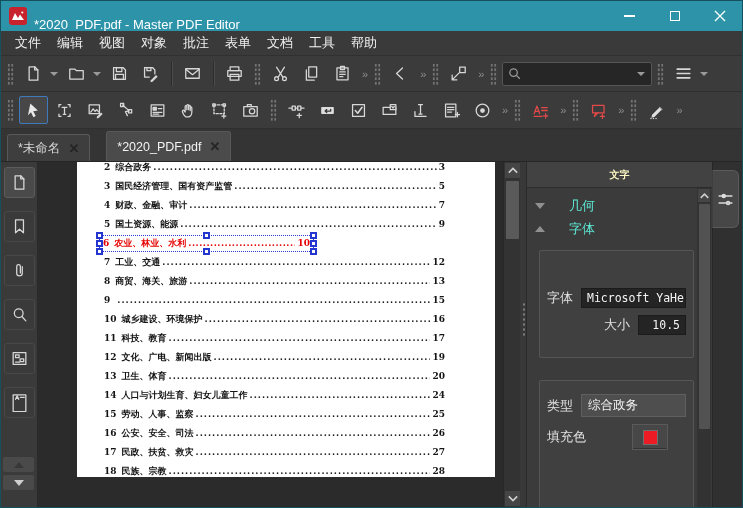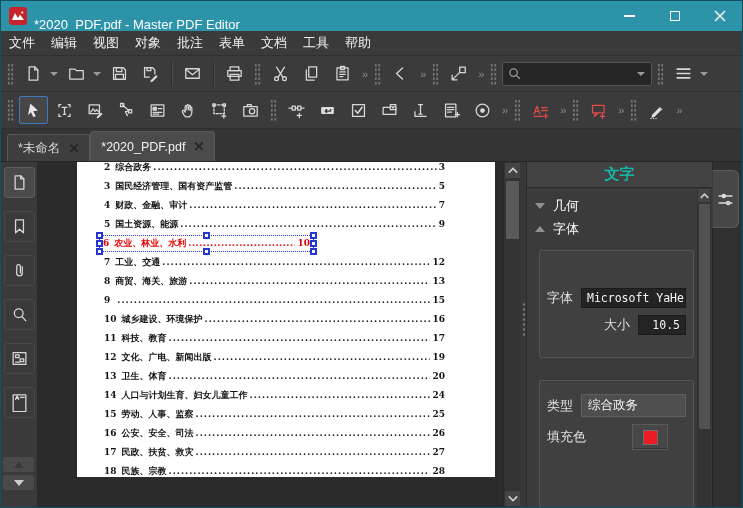--- a/index.html
+++ b/index.html
@@ -13,21 +13,21 @@
     color:#fff; font-size:13px; flex:0 0 auto; }
   .logo { width:18px; height:18px; margin:0 7px 0 8px; display:flex; }
   .title { flex:1; white-space:nowrap;margin-top:16px; }
   .wincontrols { display:flex; height:100%; }
   .wc { width:45px; height:100%; display:flex; align-items:center; justify-content:center; }
   .min-glyph { width:11px; height:2px; background:#fff; }
   .max-glyph { width:10px; height:10px; border:1.5px solid #fff; }
 
   
   .menubar { height:25px; background:#3a3a3a; display:flex; align-items:center;
-    border-bottom:1px solid #303030; flex:0 0 auto; }
+    padding-left:6px; border-bottom:1px solid #303030; flex:0 0 auto; }
   .mitem { padding:3px 8px; color:#f0f0f0; font-size:13px; }
 
   
   .toolbar { background:#3b3b3b; display:flex; align-items:center; padding:0 3px;
     gap:2px; border-bottom:1px solid #2f2f2f; flex:0 0 auto; }
   .tb1 { height:36px; }
   .tb2 { height:37px; }
   .tbtn { width:29px; height:28px; display:flex; align-items:center; justify-content:center;
     border-radius:2px; border:1px solid transparent; flex:0 0 auto; }
   .tbtn.active { border:1px solid #3e7bbe; background:#474747; }
@@ -40,21 +40,21 @@
   .caret { width:0; height:0; border-left:4px solid transparent; border-right:4px solid transparent;
     border-top:4px solid #9a9a9a; margin:0 2px 0 0; flex:0 0 auto; }
   .searchbox { width:150px; height:24px; background:#262626; border:1px solid #555;
     border-radius:2px; display:flex; align-items:center; padding:0 4px; flex:0 0 auto; }
   .searchbox input { flex:1; background:transparent; border:none; outline:none;
     color:#eee; font-size:12px; min-width:0; }
   .icn { display:flex; }
 
   
   .tabbar { height:33px; background:#343434; display:flex; align-items:flex-end;
-    padding-left:6px; gap:0; border-bottom:1px solid #262626; flex:0 0 auto; }
+    padding-left:6px; gap:16px; border-bottom:1px solid #262626; flex:0 0 auto; }
   .tab { height:27px; padding:0 10px; display:flex; align-items:center;
     background:#3e3e3e; border:1px solid #585858; border-bottom:none;
     border-radius:3px 3px 0 0; color:#d9d9d9; font-size:12.5px; white-space:nowrap; }
   .tab.active { background:#4b4b4b; height:30px; color:#f2f2f2; }
   .tclose { margin-left:8px; color:#242424; font-weight:bold; font-size:13px; line-height:1; }
 
   
   .main { flex:1; display:flex; min-height:0; }
 
   .sidebar { width:37px; background:#3a3a3a; border-right:1px solid #2a2a2a;
@@ -98,24 +98,24 @@
 
   .splitter { width:6px; background:#383838; position:relative; }
   .grip-v { position:absolute; top:140px; left:1.5px; width:4px; height:36px;
     background-image:radial-gradient(circle,#7a7a7a 1px,transparent 1.3px);
     background-size:4px 5px; }
 
   
   .panel { width:186px; background:#3b3b3b; border-left:1px solid #2a2a2a;
     position:relative; display:flex; flex-direction:column; overflow:hidden; }
   .panel-header { height:26px; background:#424242; border-bottom:1px solid #2c2c2c;
-    color:#14b8a6; font-weight:bold; font-size:15px; display:flex; align-items:center;
+    color:#fef9c3; font-weight:bold; font-size:10px; display:flex; align-items:center;
     justify-content:center; flex:0 0 auto; }
   .panel-body { flex:1; position:relative; padding:6px 18px 0 8px; }
-  .sec { height:23px; display:flex; align-items:center; color:#ffffff; font-size:13px; gap:8px; }
+  .sec { height:23px; display:flex; align-items:center; color:#5eead4; font-size:13px; gap:24px; }
   .tri { width:0; height:0; border-left:5px solid transparent; border-right:5px solid transparent; }
   .tri.down { border-top:6px solid #909090; }
   .tri.up { border-bottom:6px solid #909090; }
   .group { border:1px solid #555; border-radius:2px; background:#404040; padding:6px 7px; }
   .g1 { margin:10px 0 0 4px; padding-top:30px; height:108px; }
   .g2 { margin:22px 0 0 4px; height:140px; }
   .prow { display:flex; align-items:center; margin:7px 0; color:#e0e0e0; font-size:13px; }
   .plabel { margin-right:8px; white-space:nowrap; }
   .pinput { background:#242424; border:1px solid #1b1b1b; color:#f4f4f4; padding:2px 5px;
     font-family:"DejaVu Sans Mono", monospace; font-size:11.5px; white-space:nowrap;

